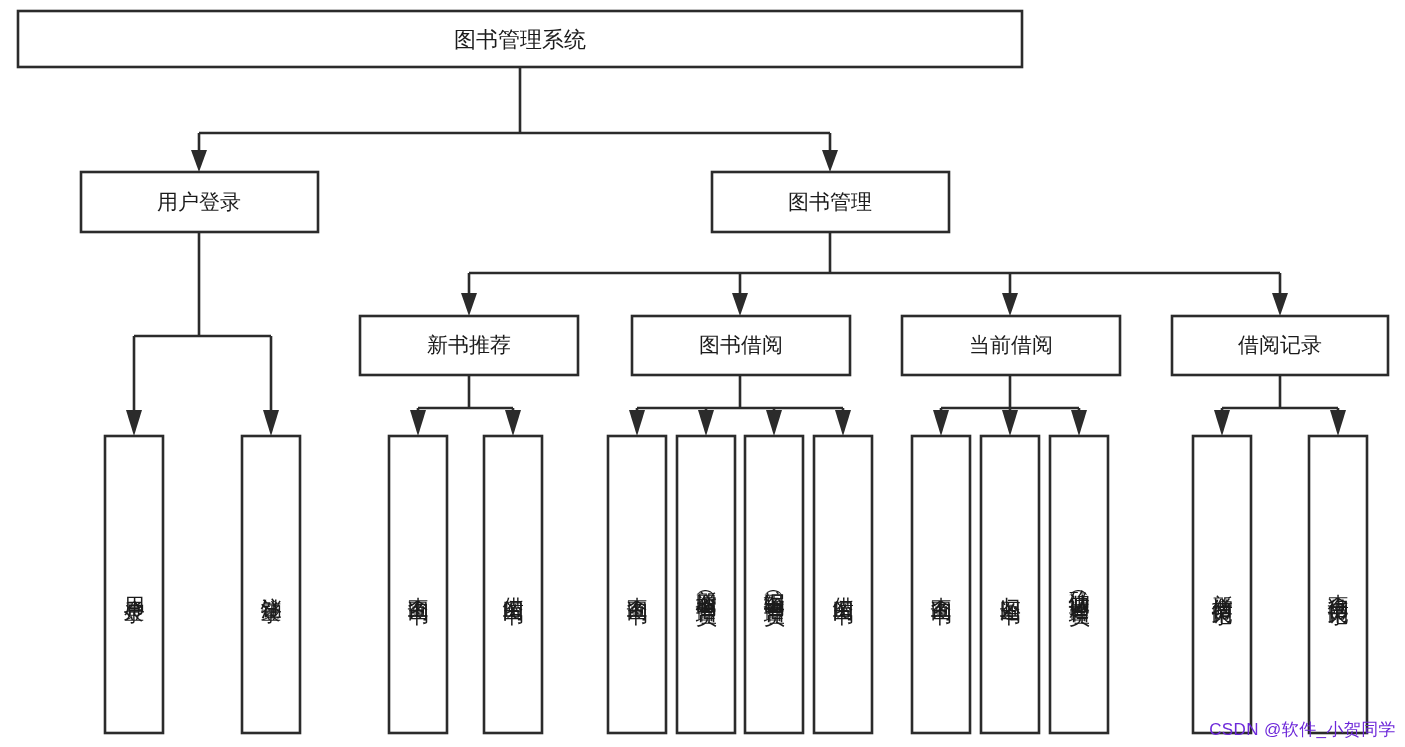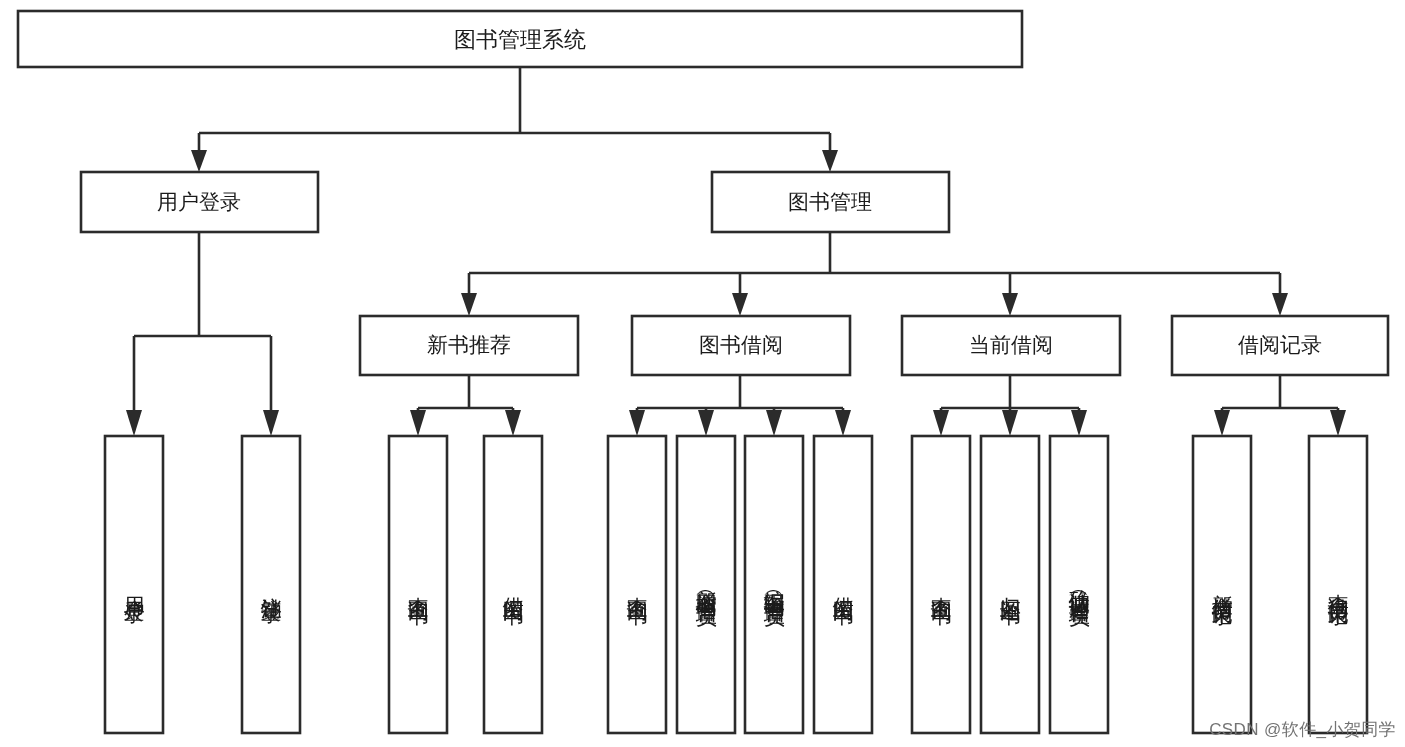--- a/index.html
+++ b/index.html
@@ -65,21 +65,21 @@
     white-space: nowrap;
     text-align: center;
     pointer-events: none;
   }
   .watermark {
     position: absolute;
     right: 9px;
     bottom: 6px;
     font-family: "Liberation Sans", "DejaVu Sans", sans-serif;
     font-size: 17px;
-    color: #737373;
+    color: #6d28d9;
     letter-spacing: 0.4px;
     white-space: nowrap;
   }
 </style>
 </head>
 <body>
 
 <div id="diagram-root">
 
   <svg class="diagram-svg" viewBox="0 0 1405 747" xmlns="http://www.w3.org/2000/svg">

